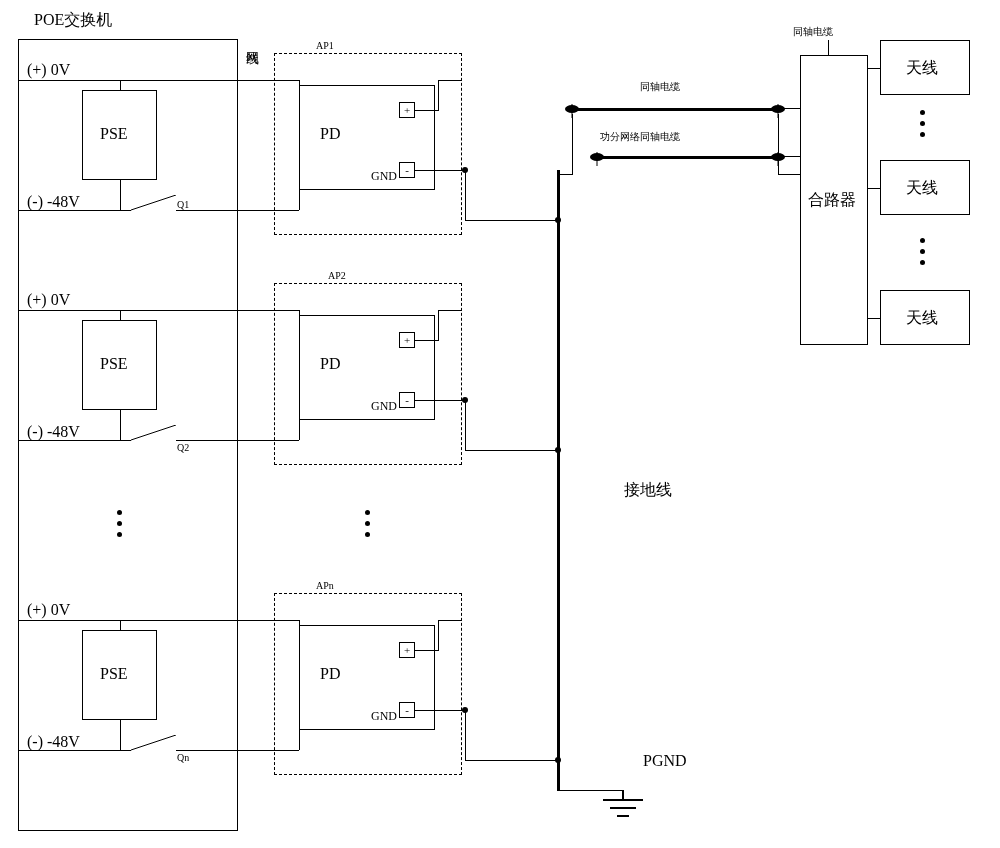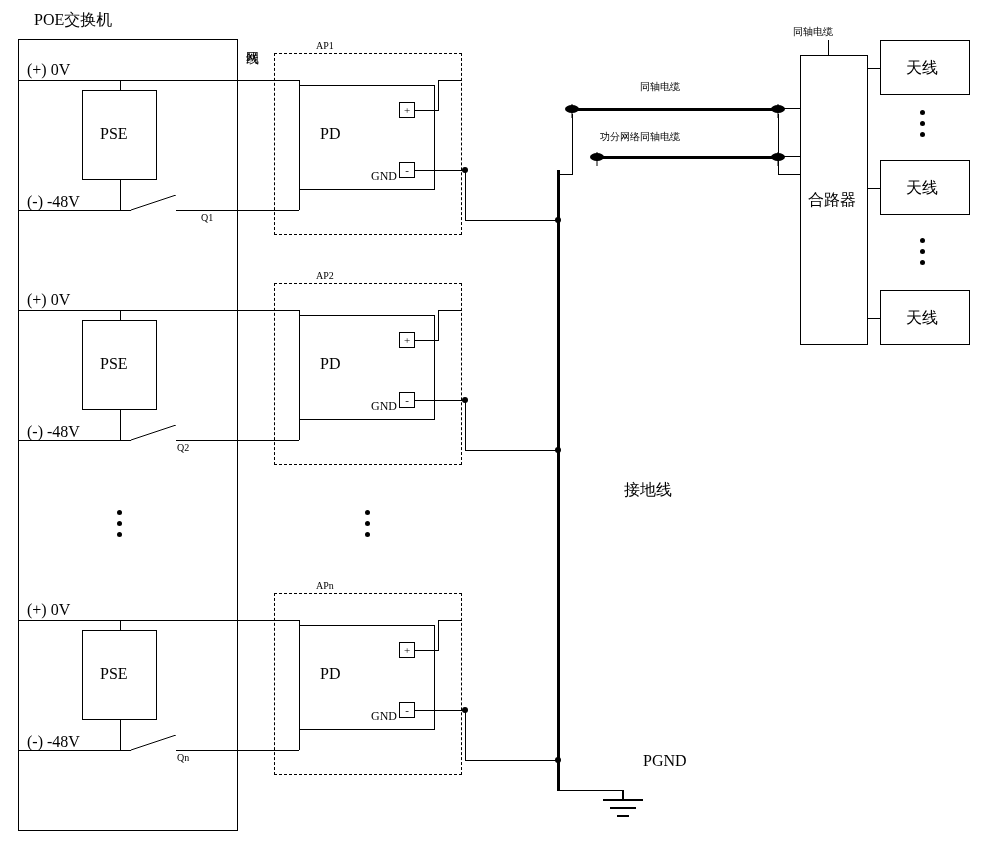--- a/index.html
+++ b/index.html
@@ -56,38 +56,38 @@
 <div class="label" style="left:27px; top:193px;">(-) -48V</div>
 
 <div class="line line-h" style="left:18px; top:80px; width:281px;"></div>
 <div class="line line-v" style="left:120px; top:80px; height:10px;"></div>
 <div class="line line-v" style="left:120px; top:180px; height:30px;"></div>
 <div class="line line-h" style="left:18px; top:210px; width:113px;"></div>
 
 <svg style="position:absolute; left:131px; top:195px; width:48px; height:16px;">
     <line x1="0" y1="15" x2="45" y2="0" stroke="#000" stroke-width="1"></line>
   </svg>
-<div class="label label-sm" style="left:177px; top:212px;margin-left:24px;">Q1</div>
+<div class="label label-sm" style="left:177px; top:199px;">Q1</div>
 <div class="line line-h" style="left:176px; top:210px; width:123px;"></div>
 <div class="line line-v" style="left:299px; top:80px; height:5px;"></div>
 <div class="line line-v" style="left:299px; top:190px; height:20px;"></div>
 
 <div class="line line-h" style="left:415px; top:110px; width:24px;"></div>
 <div class="line line-v" style="left:438px; top:80px; height:30px;"></div>
 <div class="line line-h" style="left:438px; top:80px; width:24px;"></div>
 <div class="line line-h" style="left:415px; top:170px; width:50px;"></div>
 <div class="node" style="left:465px; top:170px;"></div>
 <div class="line line-v" style="left:465px; top:170px; height:50px;"></div>
 <div class="line line-h" style="left:465px; top:220px; width:93px;"></div>
 
 <div class="box" style="left:82px; top:320px; width:75px; height:90px;"></div>
 <div class="label" style="left:100px; top:355px;">PSE</div>
 
 <div class="box box-dashed" style="left:274px; top:283px; width:188px; height:182px;"></div>
-<div class="label label-sm" style="left:316px; top:270px;">AP2</div>
+<div class="label label-sm" style="left:328px; top:270px;">AP2</div>
 
 <div class="box" style="left:299px; top:315px; width:136px; height:105px;"></div>
 <div class="label" style="left:320px; top:355px;">PD</div>
 <div class="label label-sm" style="left:371px; top:399px; font-size:12px;">GND</div>
 
 <div class="plusminus" style="left:399px; top:332px;">
     <span>+</span>
   </div>
 <div class="plusminus" style="left:399px; top:392px;">
     <span>-</span>

